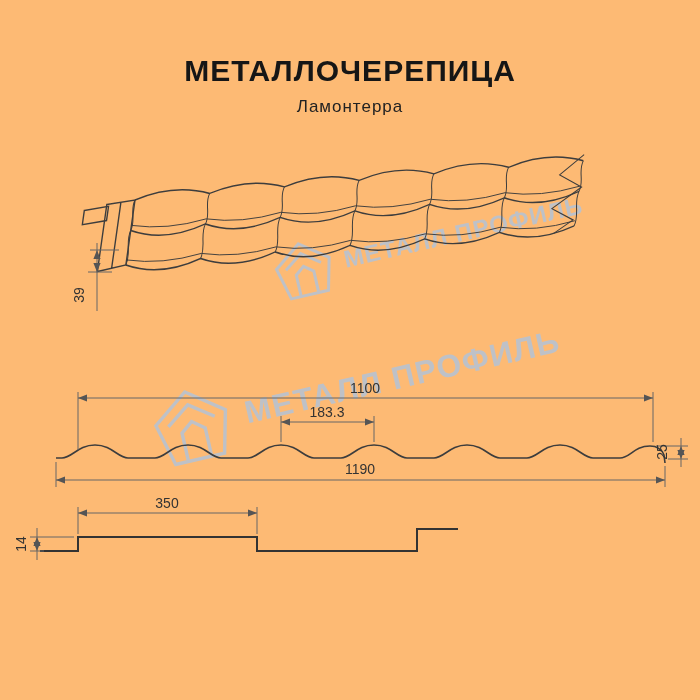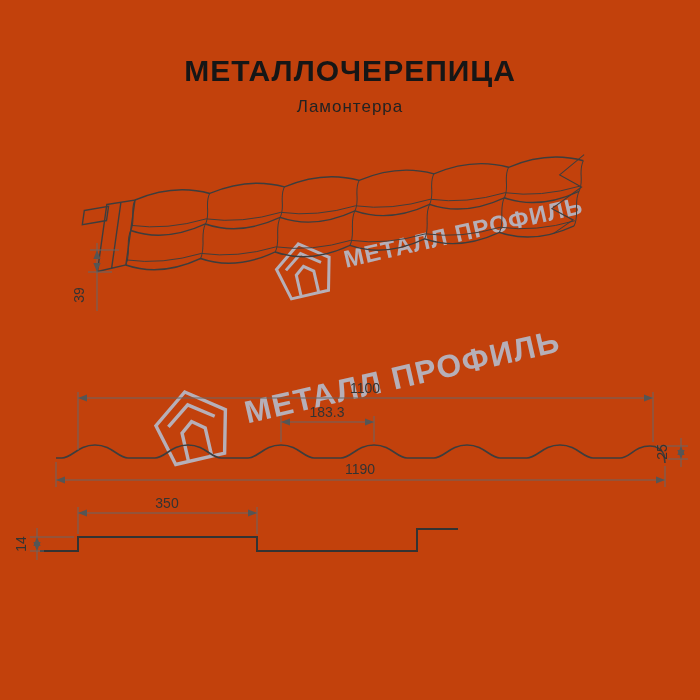--- a/index.html
+++ b/index.html
@@ -1,17 +1,17 @@
 <!DOCTYPE html>
 <html><head>
 <meta charset="utf-8">
 <style>
   html,body{margin:0;padding:0;background:#fff;width:700px;height:700px;overflow:hidden;
             font-family:"Liberation Sans",sans-serif;}
-  .stage{position:relative;width:700px;height:700px;background:#c2410c;}
+  .stage{position:relative;width:700px;height:700px;background:#fdba74;}
   .title{position:absolute;top:54px;left:0;width:700px;text-align:center;
          font-size:30px;font-weight:700;letter-spacing:1px;color:#161616;}
   .subtitle{position:absolute;top:97px;left:0;width:700px;text-align:center;
             font-size:17px;font-weight:400;letter-spacing:1px;color:#222;}
   svg{position:absolute;top:0;left:0;}
   text.dim{font-family:"Liberation Sans",sans-serif;font-size:14px;fill:#333;}
   text.wm{font-family:"Liberation Sans",sans-serif;font-weight:700;letter-spacing:1px;}
 </style>
 </head>
 <body>

